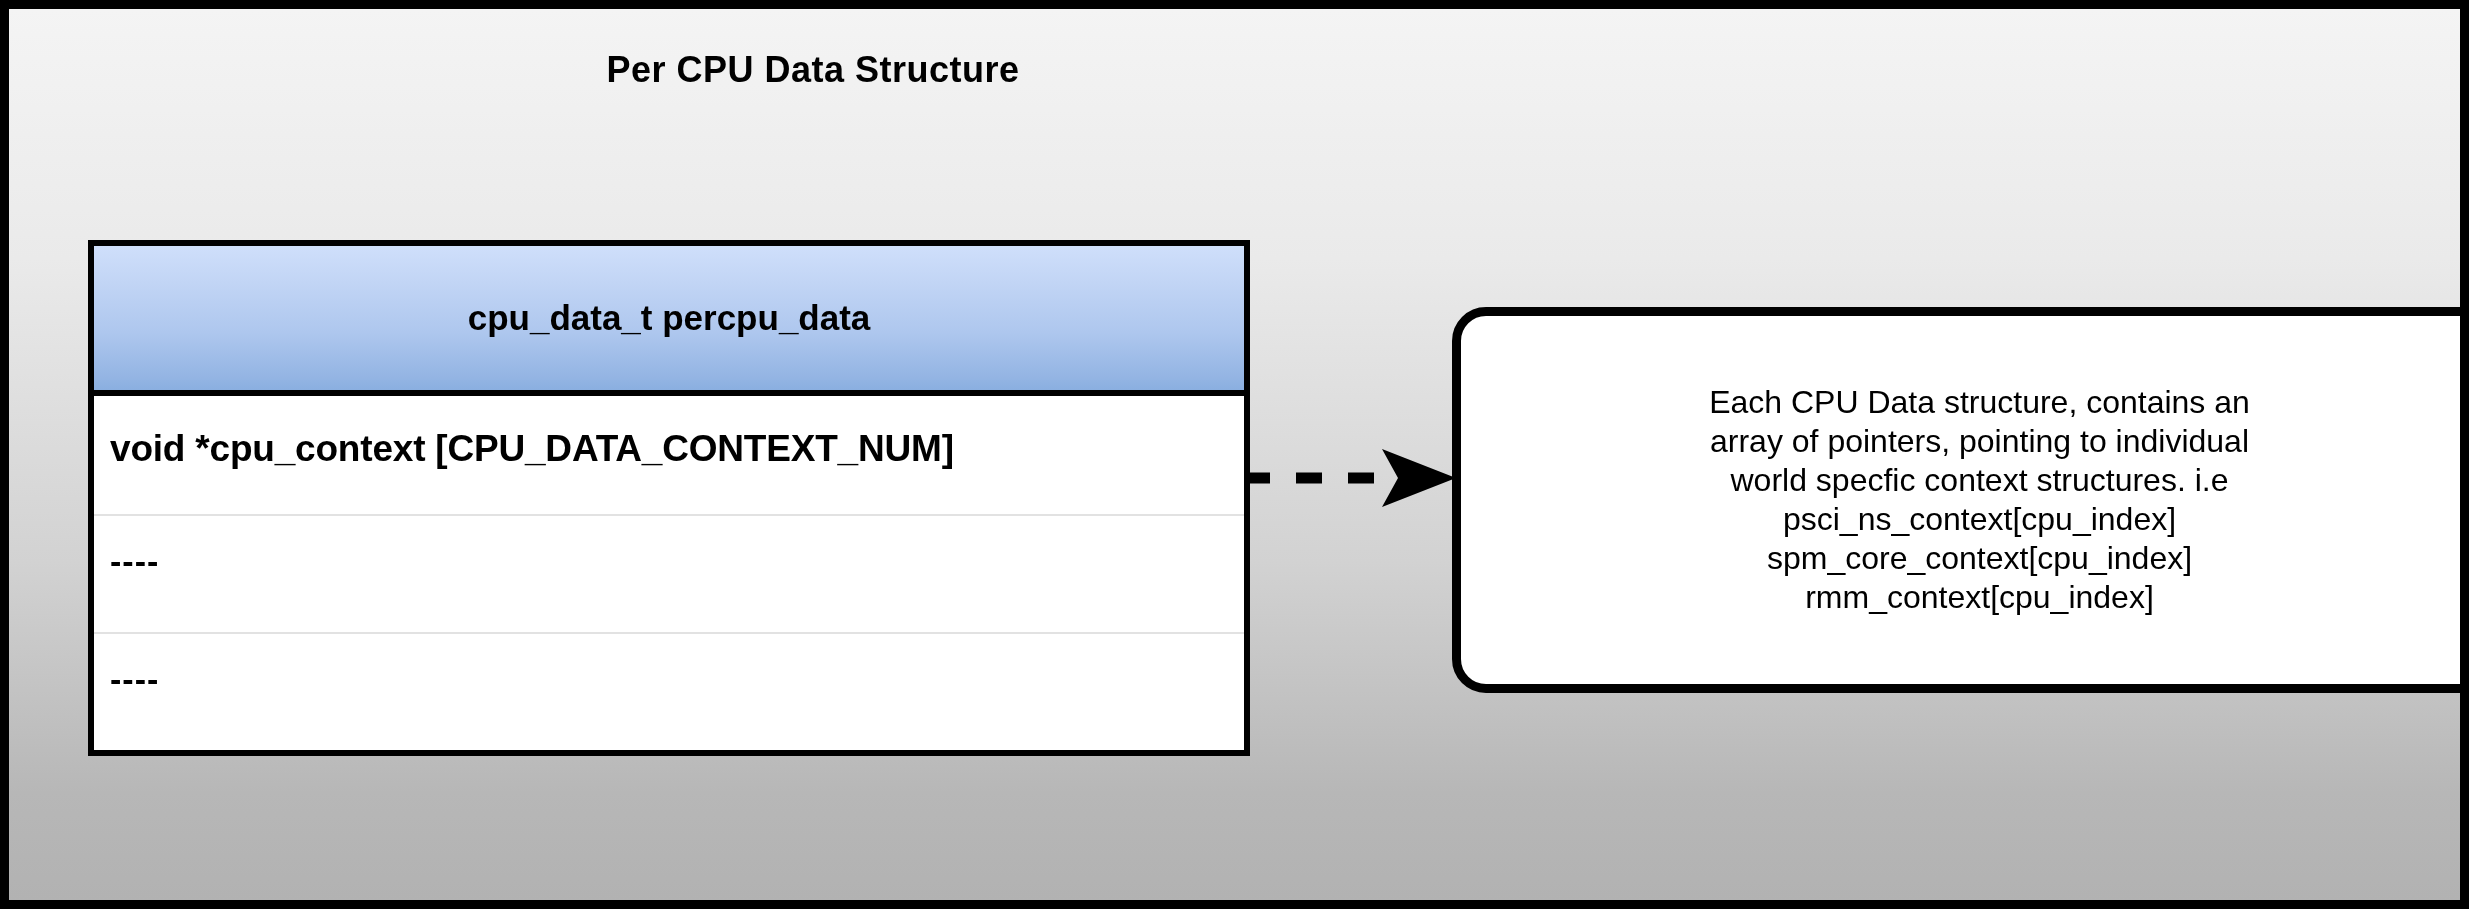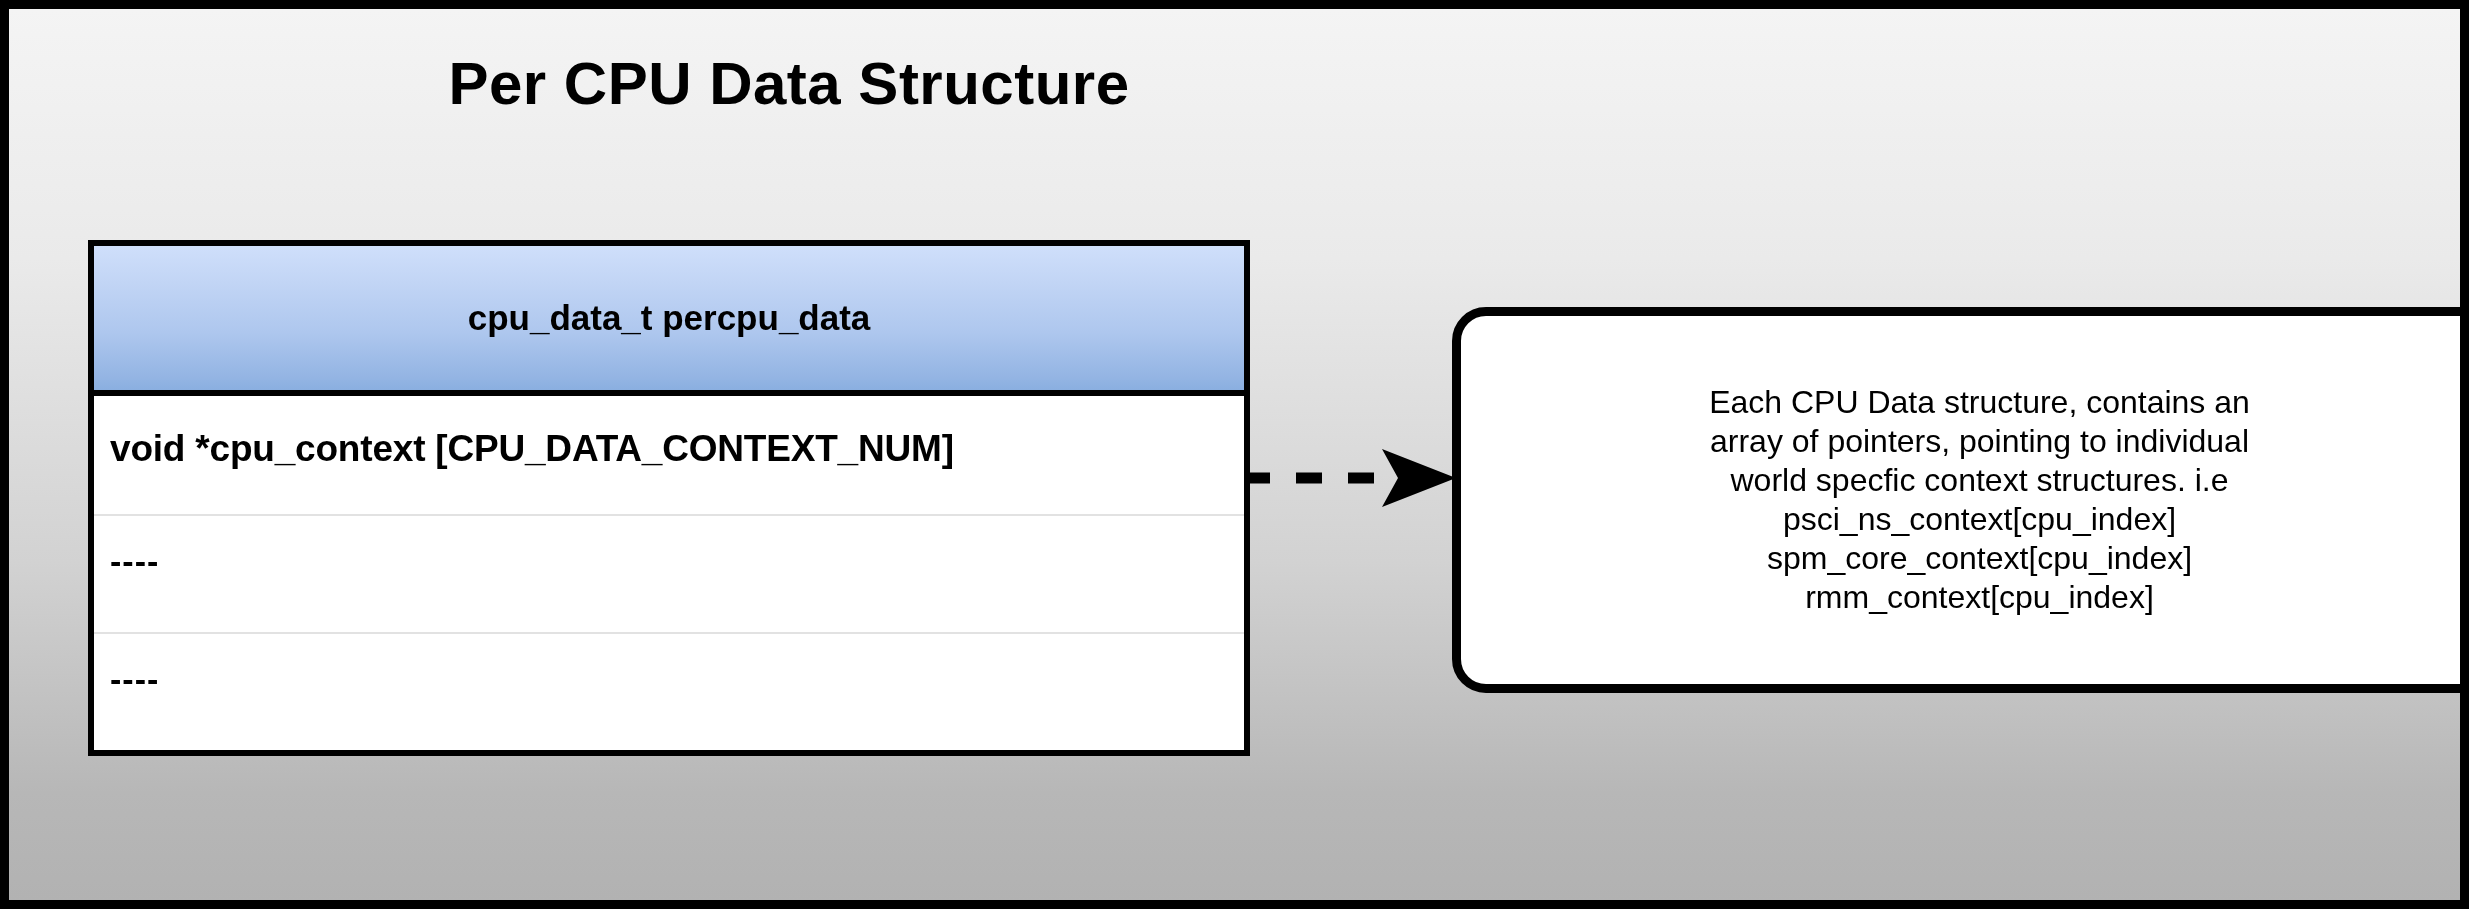--- a/index.html
+++ b/index.html
@@ -21,24 +21,25 @@
 
   
   #diagram-title {
     position: absolute;
     left: 0;
     top: 40px;
     width: 1560px;
     text-align: center;
     font-family: "Liberation Sans", sans-serif;
     font-weight: bold;
-    font-size: 60px;
+    font-size: 36px;
     letter-spacing: 0.5px;
     color: #000000;
     white-space: nowrap;
+    padding-left: 24px;
   }
 
   
   #struct-table {
     position: absolute;
     left: 79px;
     top: 231px;
     width: 1162px;
     box-sizing: border-box;
     border: 6px solid #000000;

